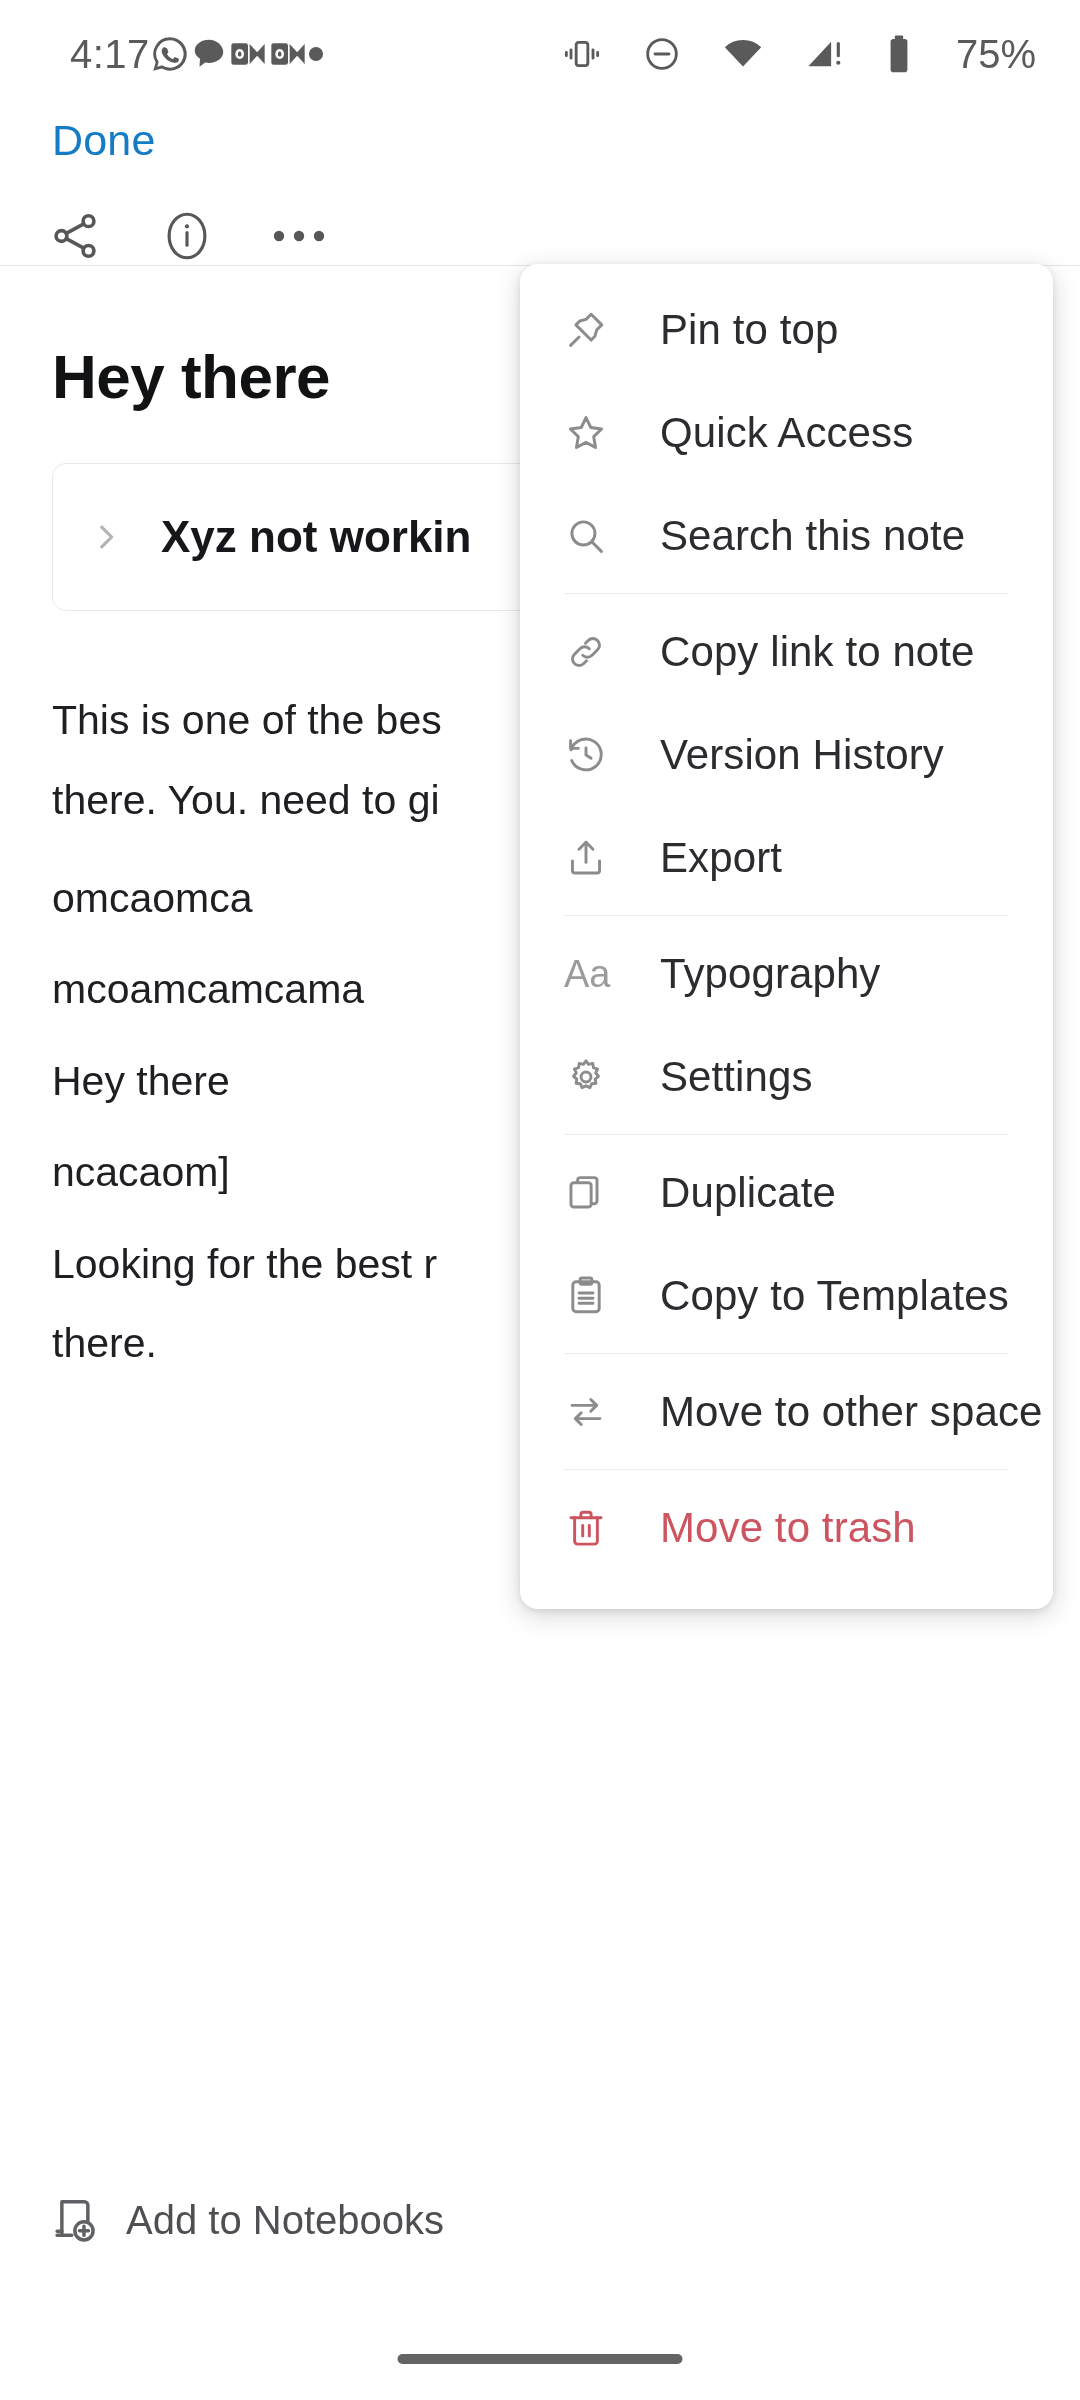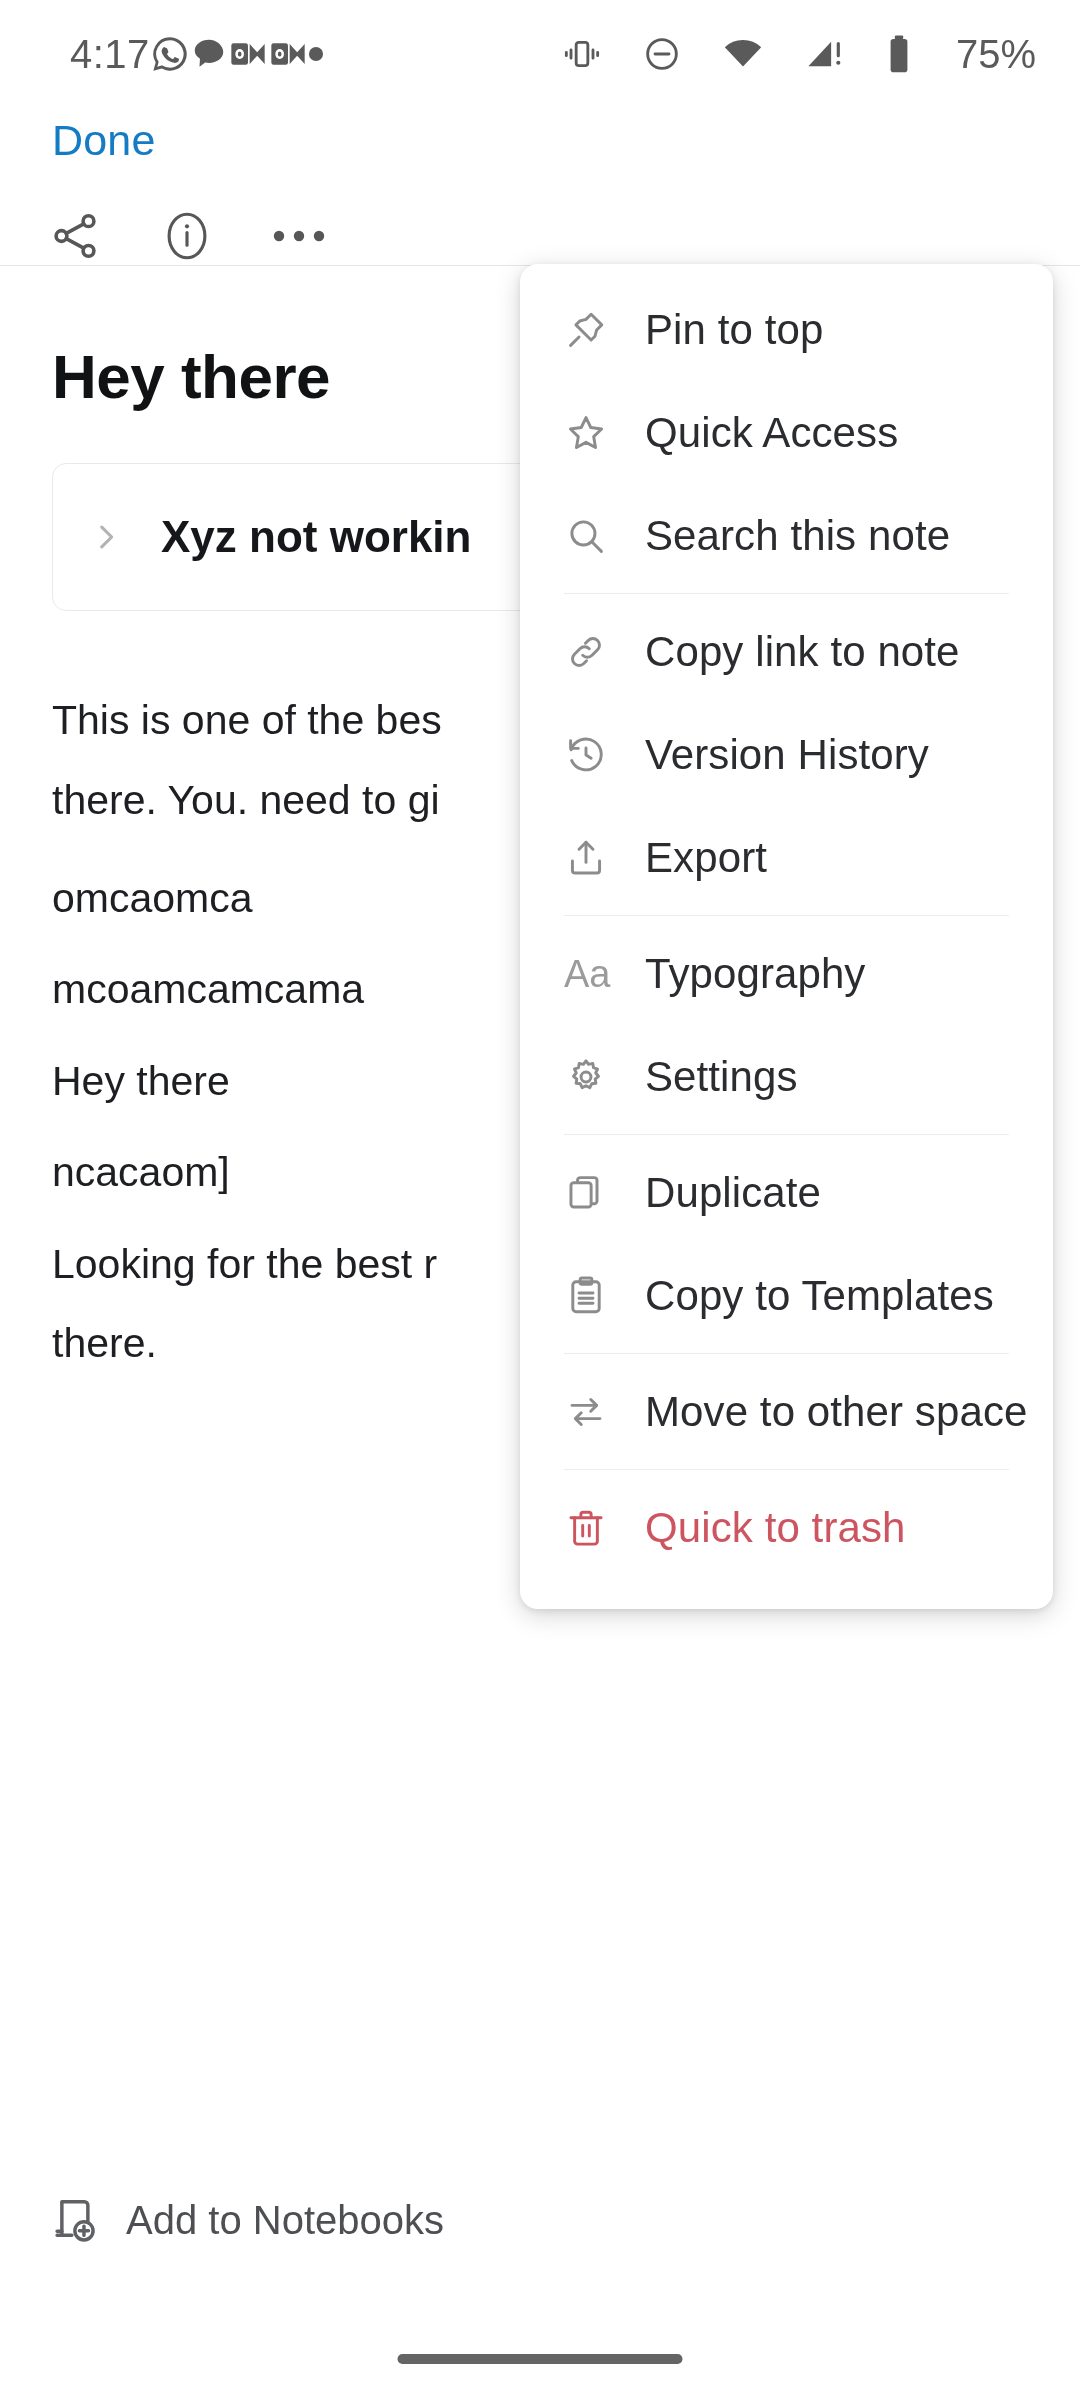--- a/index.html
+++ b/index.html
@@ -119,21 +119,21 @@
   }
   .menu-group { }
   .menu-item {
     display: flex; align-items: center;
     height: 103px;
     padding-left: 44px;
   }
   .menu-icon {
     width: 52px; min-width: 52px;
     display: inline-flex; align-items: center; justify-content: flex-start;
-    margin-right: 29px;
+    margin-right: 44px;
     color: #8c8c8c;
   }
   .menu-label {
     font-size: 42px;
     color: #2b2c2f;
     letter-spacing: 0.1px;
     white-space: nowrap;
   }
   .menu-item.danger .menu-label { color: #cc5560; }
   .menu-item.danger .menu-icon { color: #cc5560; }
@@ -429,21 +429,21 @@
     <div class="menu-group">
       <div class="menu-item danger">
         <span class="menu-icon">
           <svg width="44" height="44" viewBox="0 0 24 24" fill="none" stroke="#cc5560" stroke-width="1.6" stroke-linecap="round" stroke-linejoin="round">
             <path d="M3.8 6.4h16.4"></path>
             <path d="M9.2 6.4V4.6a1.2 1.2 0 0 1 1.2-1.2h3.2a1.2 1.2 0 0 1 1.2 1.2v1.8"></path>
             <path d="M5.8 6.4v12.8a1.6 1.6 0 0 0 1.6 1.6h9.2a1.6 1.6 0 0 0 1.6-1.6V6.4"></path>
             <path d="M10.2 10.6v5.8M13.8 10.6v5.8"></path>
           </svg>
         </span>
-        <span class="menu-label">Quick to trash</span>
+        <span class="menu-label">Move to trash</span>
       </div>
     </div>
 
   </div>
 
   <div id="bottom-bar">
     <span id="add-notebooks-icon">
       <svg width="52" height="52" viewBox="0 0 24 24" fill="none" stroke="#5f6164" stroke-width="1.6" stroke-linecap="round" stroke-linejoin="round">
         <path d="M18.4 12.4V5.2a1.6 1.6 0 0 0-1.6-1.6H6.4v15.4h4.6"></path>
         <path d="M6.4 17.2H4.2M6.4 19h-2.2"></path>

